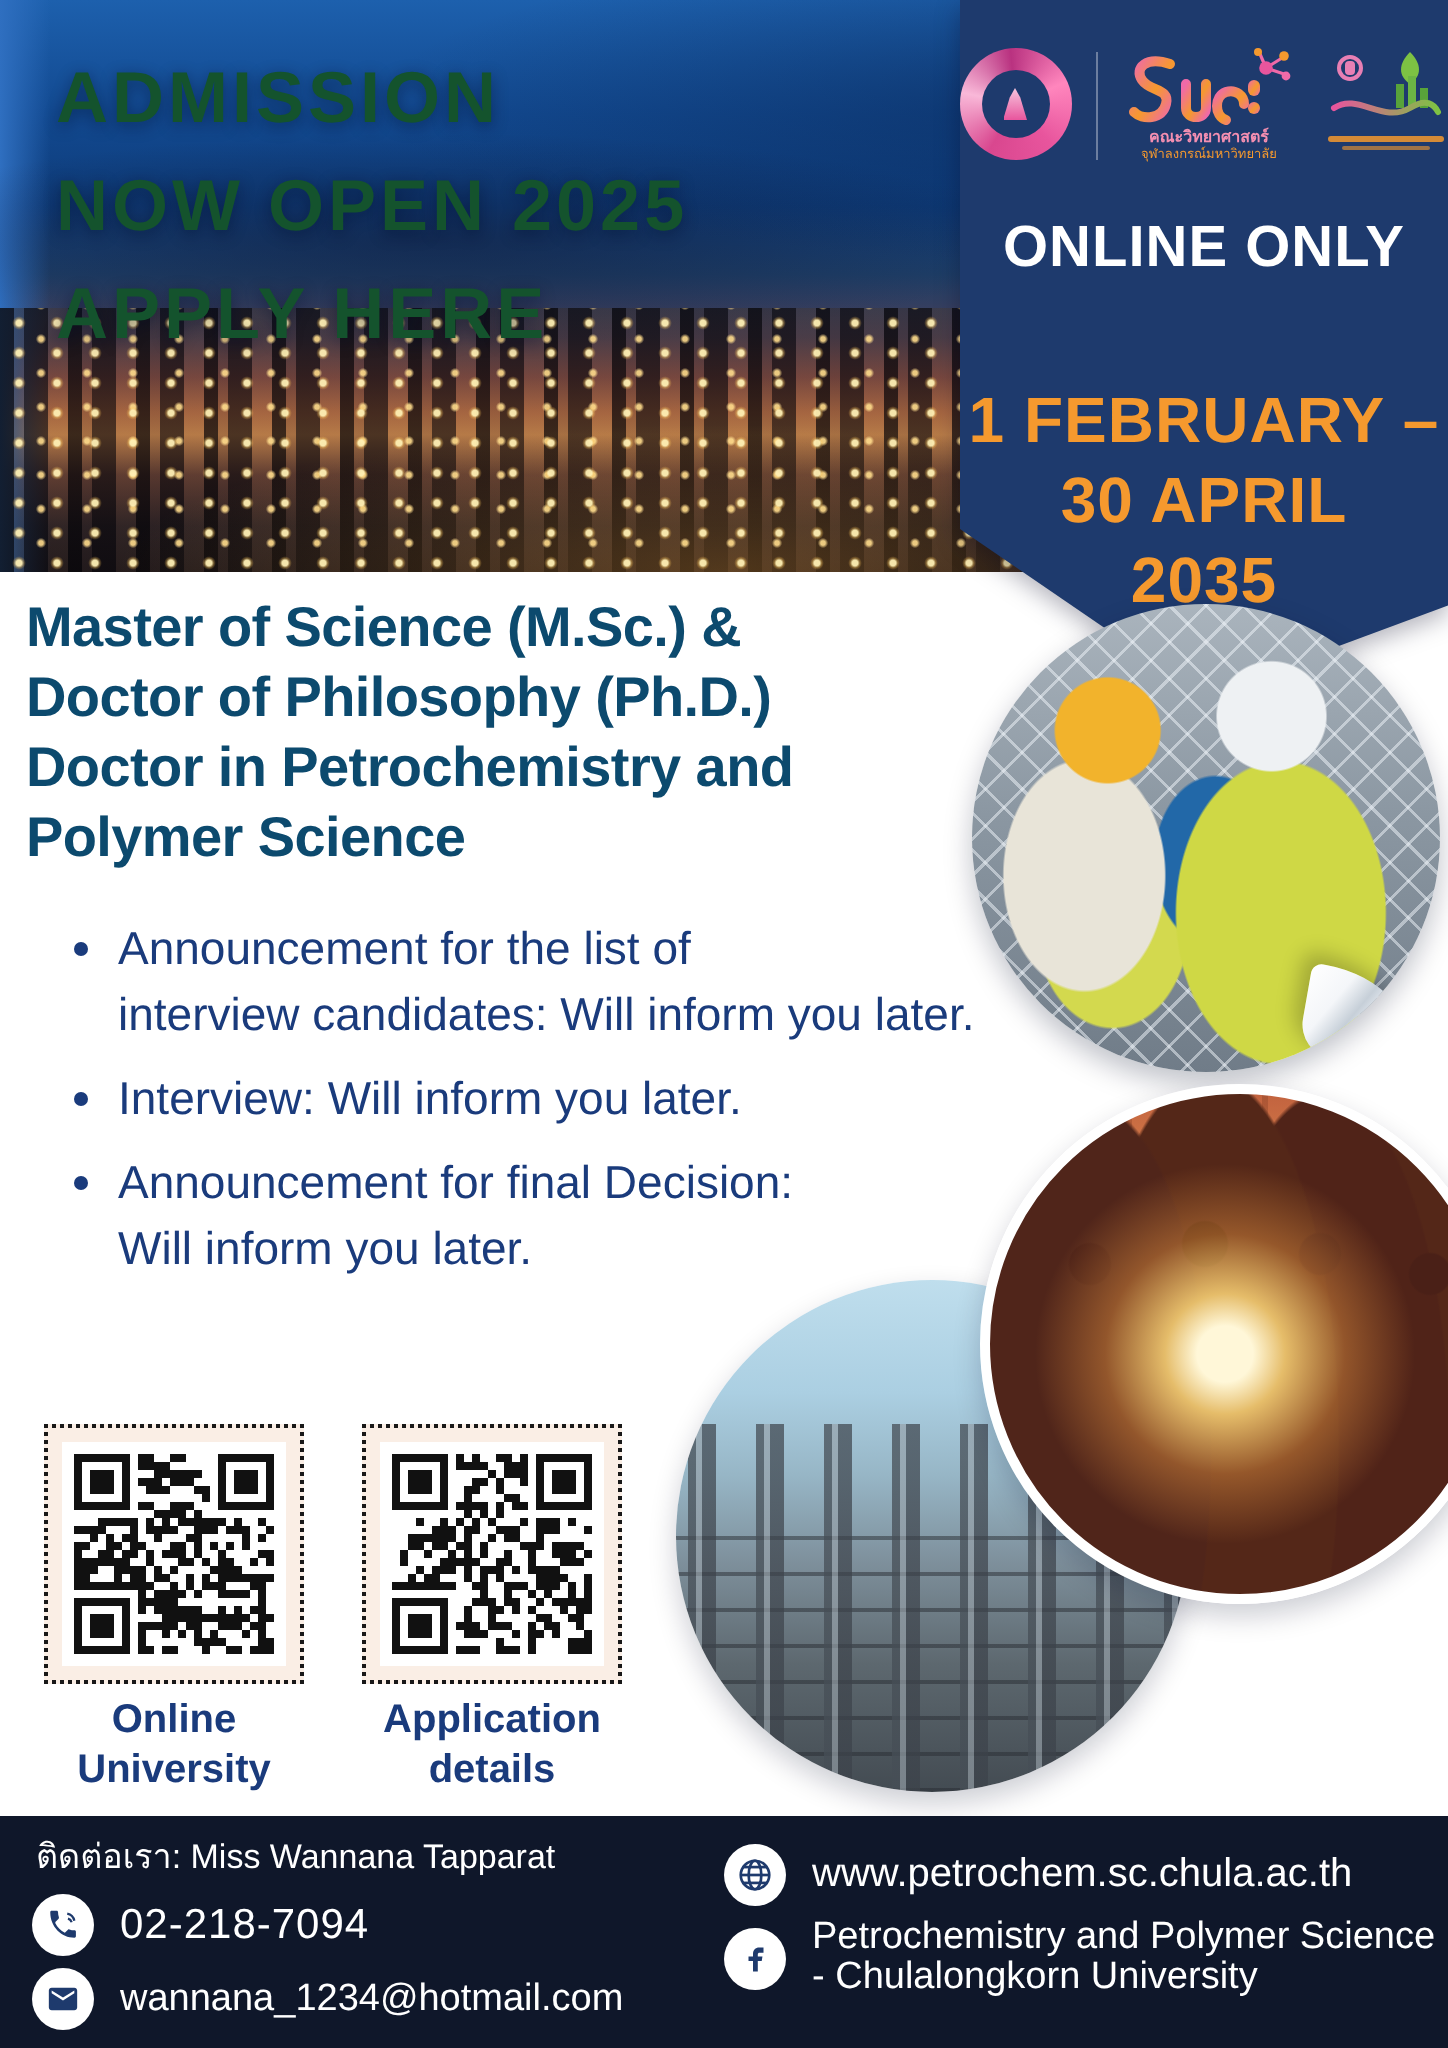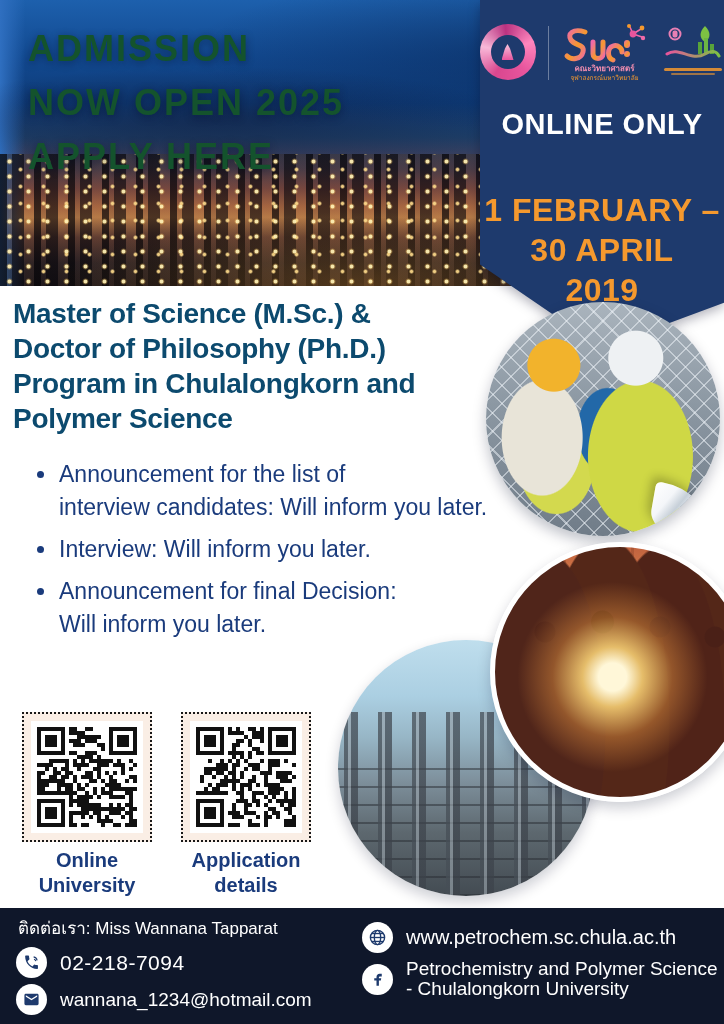--- a/index.html
+++ b/index.html
@@ -201,28 +201,28 @@
           <path d="M2 30 C14 22 26 38 40 30 C48 25 52 28 54 32" fill="none" stroke="url(#gg)" stroke-width="3" stroke-linecap="round"></path>
         </svg>
         <div class="green-caption"></div>
         <div class="green-caption short"></div>
       </div>
     </div>
     <div class="online-only">ONLINE ONLY</div>
     <div class="date-block">
       <span>1 FEBRUARY –</span>
       <span>30 APRIL</span>
-      <span>2019</span>
+      <span>2035</span>
     </div>
   </div>
 
   <div class="program-title">
     <span>Master of Science (M.Sc.) &amp;</span>
     <span>Doctor of Philosophy (Ph.D.)</span>
-    <span>Program in Chulalongkorn and</span>
+    <span>Doctor in Petrochemistry and</span>
     <span>Polymer Science</span>
   </div>
 
   <ul class="bullets">
     <li>
       <span>Announcement for the list of</span>
       <span>interview candidates: Will inform you later.</span>
     </li>
     <li>
       <span>Interview: Will inform you later.</span>

